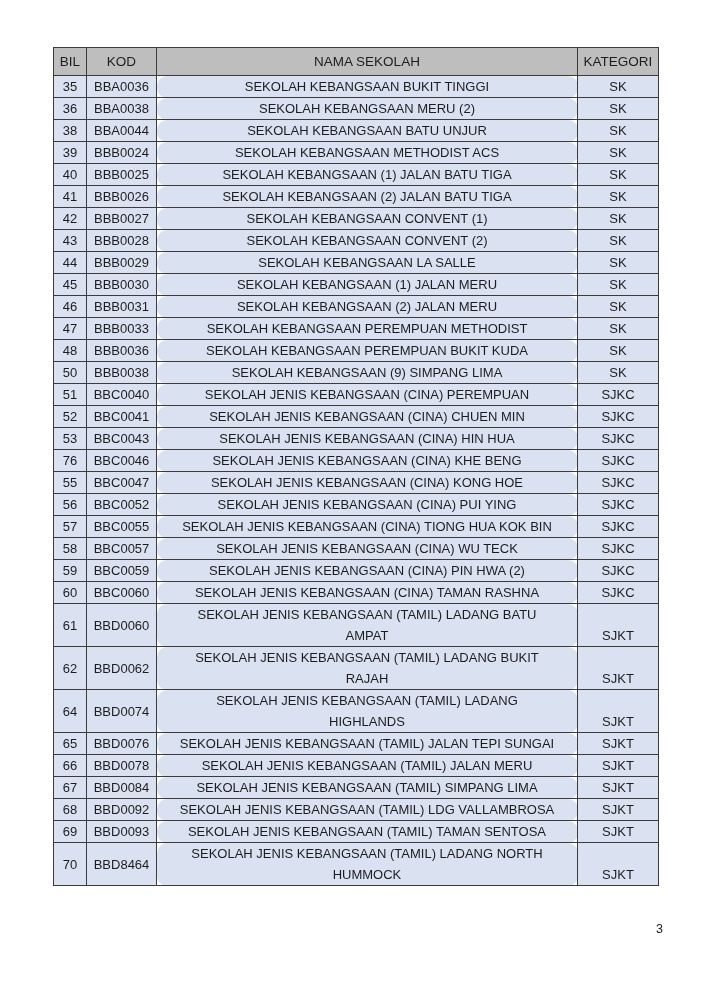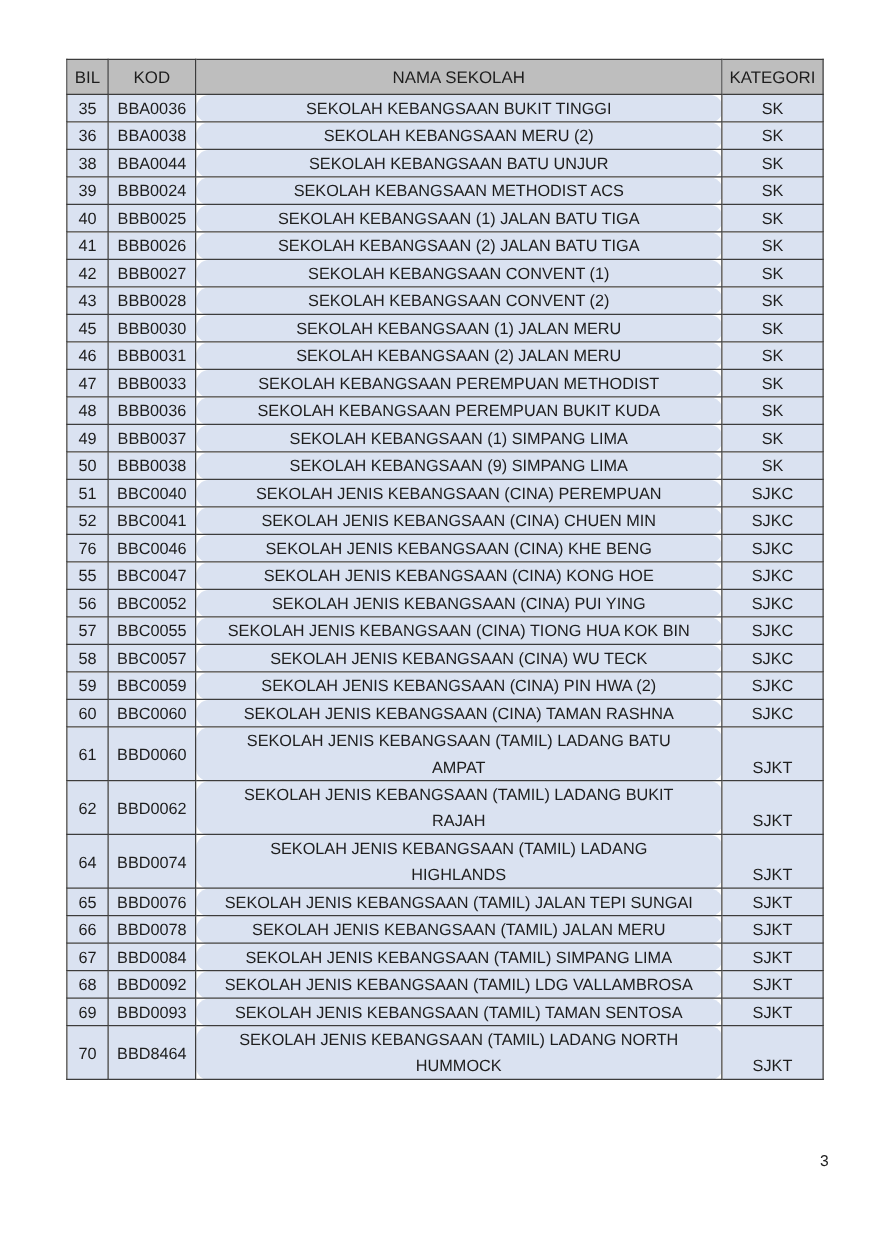--- a/index.html
+++ b/index.html
@@ -133,20 +133,26 @@
           <td class="nama">SEKOLAH KEBANGSAAN CONVENT (1)</td>
           <td class="kategori">SK</td>
         </tr>
         <tr>
           <td class="bil">43</td>
           <td class="kod">BBB0028</td>
           <td class="nama">SEKOLAH KEBANGSAAN CONVENT (2)</td>
           <td class="kategori">SK</td>
         </tr>
         <tr>
+          <td class="bil">44</td>
+          <td class="kod">BBB0029</td>
+          <td class="nama">SEKOLAH KEBANGSAAN LA SALLE</td>
+          <td class="kategori">SK</td>
+        </tr>
+        <tr>
           <td class="bil">45</td>
           <td class="kod">BBB0030</td>
           <td class="nama">SEKOLAH KEBANGSAAN (1) JALAN MERU</td>
           <td class="kategori">SK</td>
         </tr>
         <tr>
           <td class="bil">46</td>
           <td class="kod">BBB0031</td>
           <td class="nama">SEKOLAH KEBANGSAAN (2) JALAN MERU</td>
           <td class="kategori">SK</td>
@@ -157,41 +163,41 @@
           <td class="nama">SEKOLAH KEBANGSAAN PEREMPUAN METHODIST</td>
           <td class="kategori">SK</td>
         </tr>
         <tr>
           <td class="bil">48</td>
           <td class="kod">BBB0036</td>
           <td class="nama">SEKOLAH KEBANGSAAN PEREMPUAN BUKIT KUDA</td>
           <td class="kategori">SK</td>
         </tr>
         <tr>
-          <td class="bil">49</td>
-          <td class="kod">BBB0037</td>
-          <td class="nama">SEKOLAH KEBANGSAAN (1) SIMPANG LIMA</td>
-          <td class="kategori">SK</td>
-        </tr>
-        <tr>
           <td class="bil">50</td>
           <td class="kod">BBB0038</td>
           <td class="nama">SEKOLAH KEBANGSAAN (9) SIMPANG LIMA</td>
           <td class="kategori">SK</td>
         </tr>
         <tr>
           <td class="bil">51</td>
           <td class="kod">BBC0040</td>
           <td class="nama">SEKOLAH JENIS KEBANGSAAN (CINA) PEREMPUAN</td>
           <td class="kategori">SJKC</td>
         </tr>
         <tr>
           <td class="bil">52</td>
           <td class="kod">BBC0041</td>
           <td class="nama">SEKOLAH JENIS KEBANGSAAN (CINA) CHUEN MIN</td>
+          <td class="kategori">SJKC</td>
+        </tr>
+        <tr>
+          <td class="bil">53</td>
+          <td class="kod">BBC0043</td>
+          <td class="nama">SEKOLAH JENIS KEBANGSAAN (CINA) HIN HUA</td>
           <td class="kategori">SJKC</td>
         </tr>
         <tr>
           <td class="bil">76</td>
           <td class="kod">BBC0046</td>
           <td class="nama">SEKOLAH JENIS KEBANGSAAN (CINA) KHE BENG</td>
           <td class="kategori">SJKC</td>
         </tr>
         <tr>
           <td class="bil">55</td>

